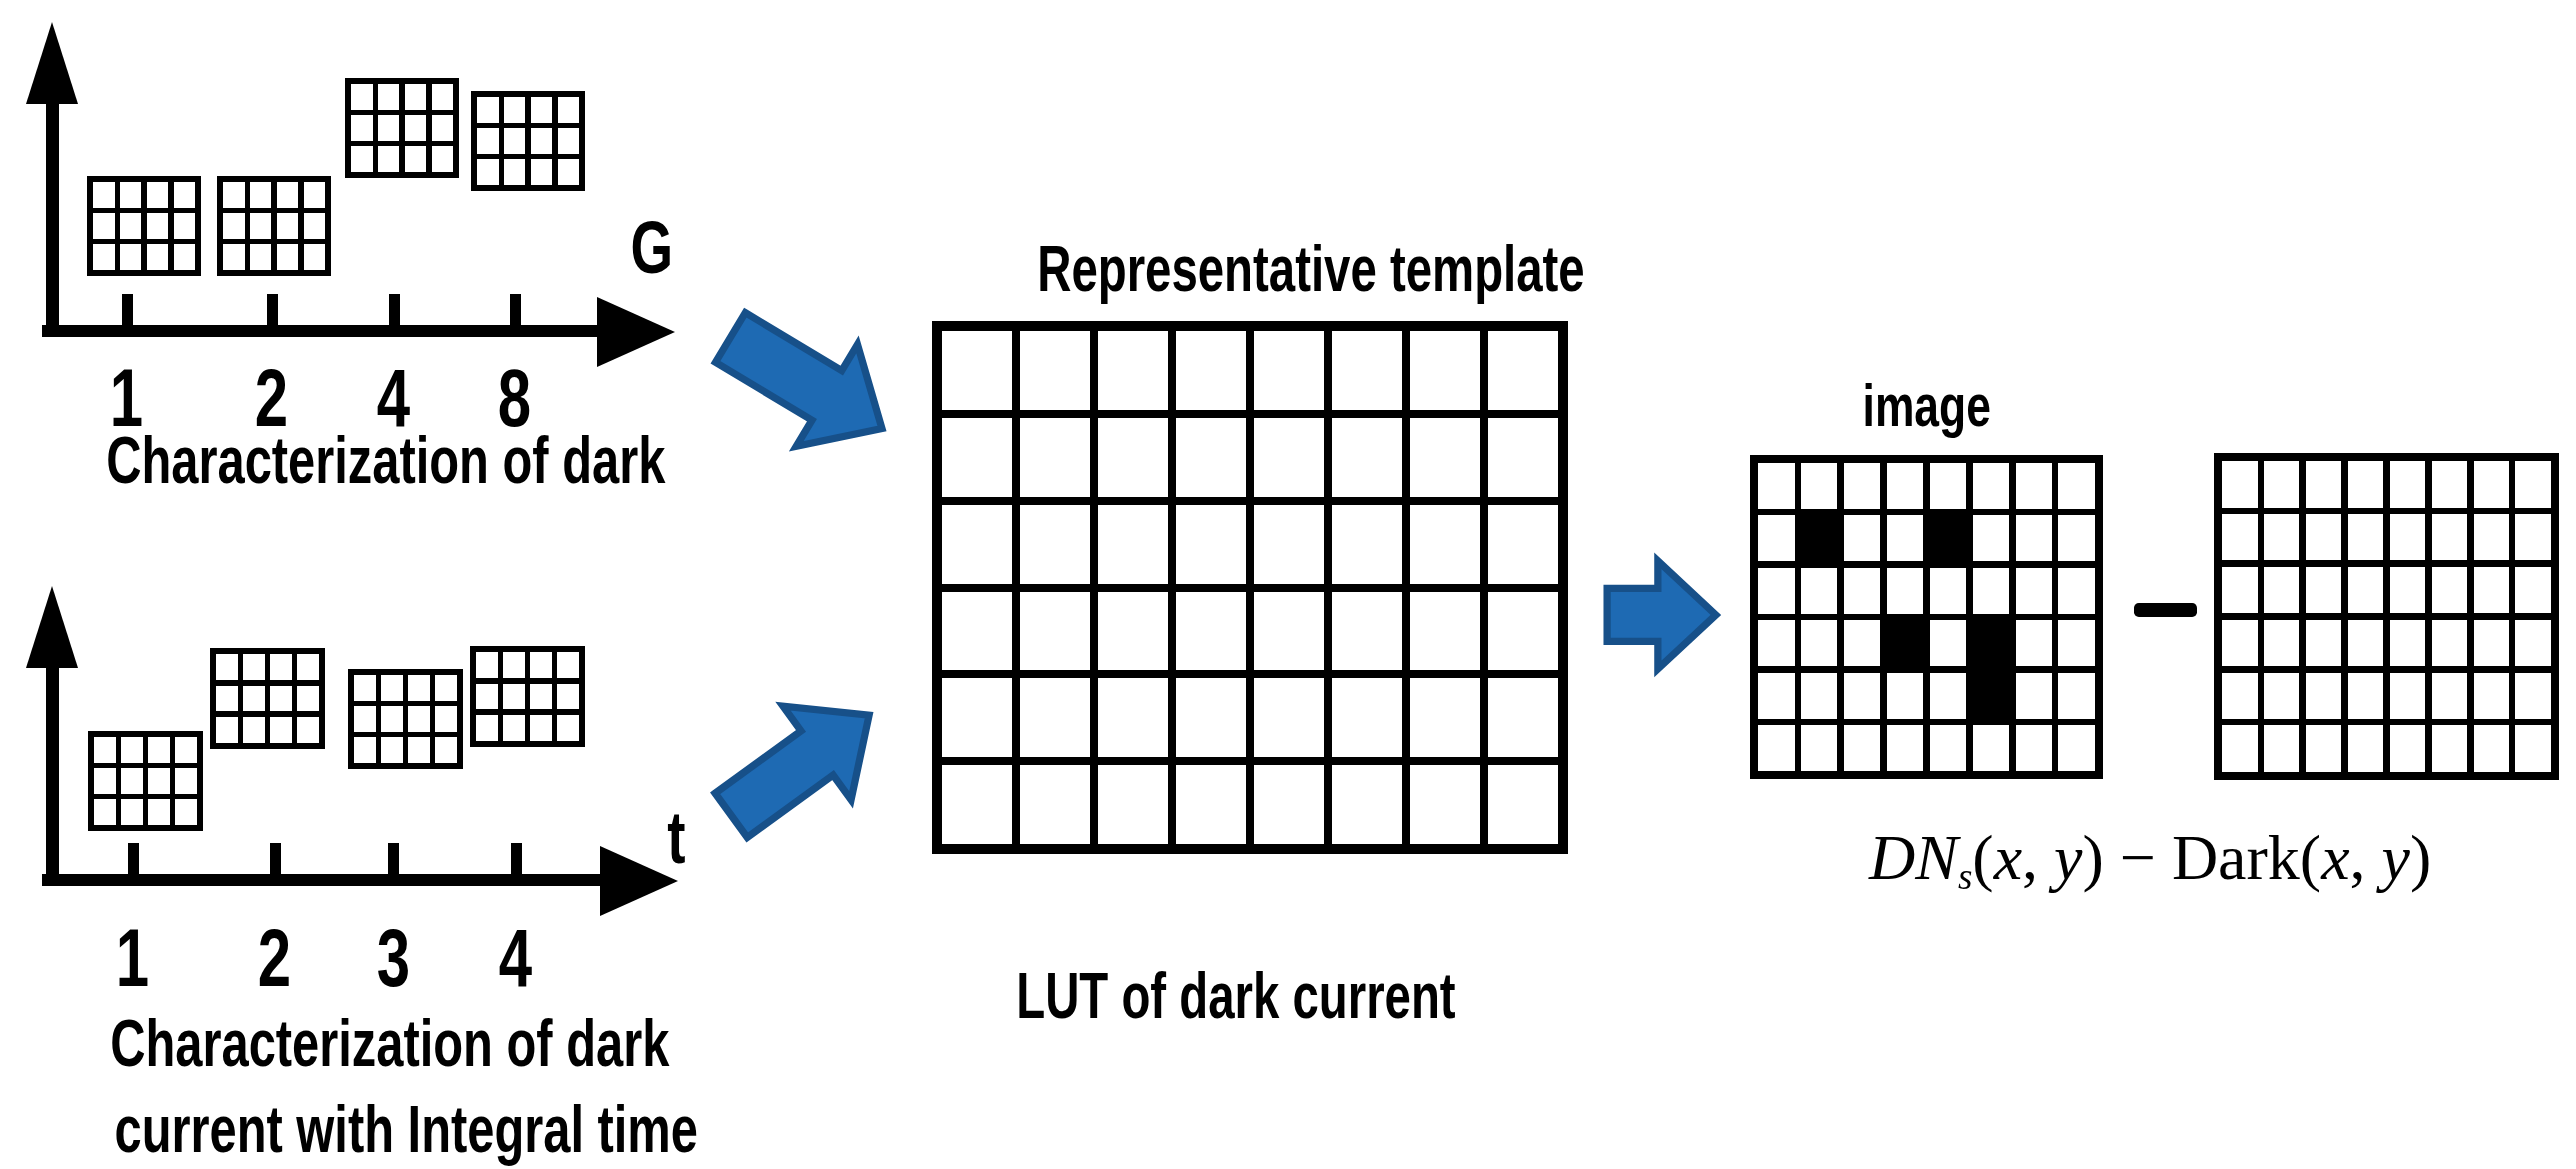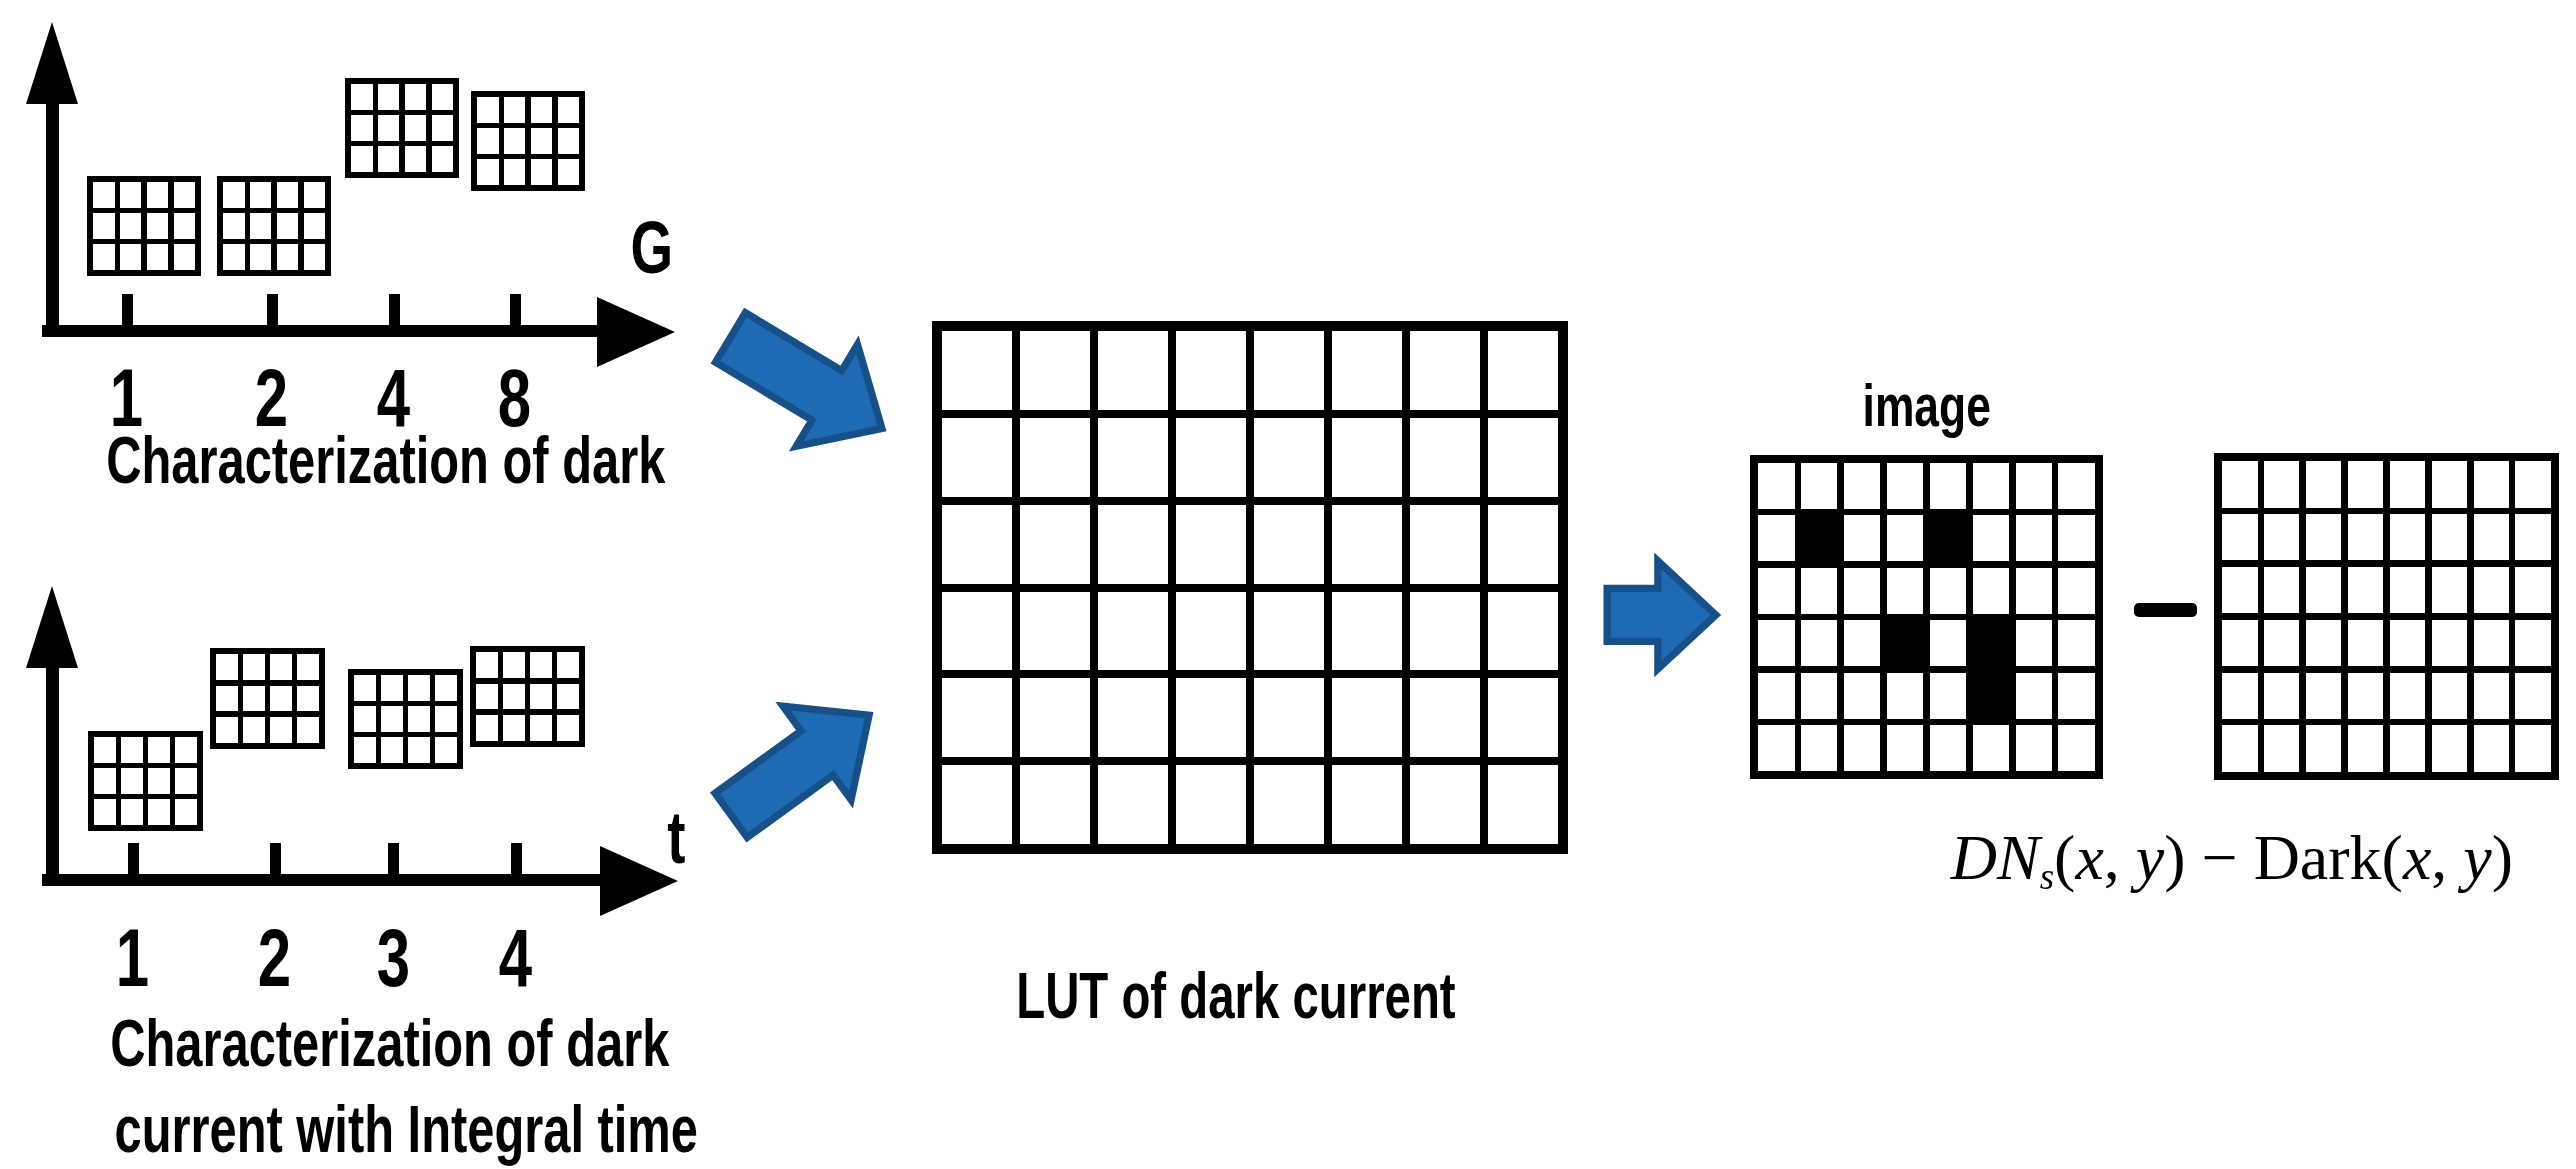--- a/index.html
+++ b/index.html
@@ -25,21 +25,21 @@
   .pixel-grid .cell.black{background:var(--ink,#000);}
   .g-mini{padding:6.4px;gap:5.6px;}
   .g-big{padding:9.7px;gap:8px;}
   .g-med{padding:8px;gap:6.4px;}
   
   .label{position:absolute;text-align:center;line-height:1.05;font-weight:700;white-space:nowrap;}
   .cond{display:inline-block;transform:scaleX(.74);transform-origin:50% 50%;white-space:nowrap;}
   .caption{position:absolute;font-size:66px;font-weight:700;line-height:86px;}
   .ticklabel{position:absolute;text-align:center;font-size:81px;font-weight:700;line-height:1;}
   .axisletter{position:absolute;text-align:center;font-size:74px;font-weight:700;line-height:1;}
-  .formula{position:absolute;text-align:right;
+  .formula{position:absolute;text-align:left;
     font-family:"Liberation Serif","DejaVu Serif",serif;
     font-size:64px;line-height:1.1;white-space:nowrap;}
   .formula .it{font-style:italic;}
   .formula sub{font-size:.58em;vertical-align:-0.28em;}
   .minusbar{position:absolute;background:var(--ink,#000);border-radius:4.8px;}
   svg{position:absolute;overflow:visible;}
 </style>
 </head>
 <body>
 
@@ -205,20 +205,21 @@
   <svg style="left:693px;top:282px;" width="242" height="217" viewBox="0 0 300 270">
     <path d="M0,-36 H140 V-74 L220,0 L140,74 V36 H0 Z" transform="translate(46,69) rotate(31)" style="fill:var(--arrow_fill);stroke:var(--arrow_stroke);stroke-width:9;stroke-linejoin:miter;"></path>
   </svg>
   <svg style="left:693px;top:669px;" width="242" height="193" viewBox="0 0 300 240">
     <path d="M0,-34 H132 V-72 L212,0 L132,72 V34 H0 Z" transform="translate(47,182) rotate(-36)" style="fill:var(--arrow_fill);stroke:var(--arrow_stroke);stroke-width:9;stroke-linejoin:miter;"></path>
   </svg>
   <svg style="left:1591px;top:544px;" width="145" height="145" viewBox="0 0 180 180">
     <path d="M0,-33 H63 V-67 L135,0 L63,67 V33 H0 Z" transform="translate(20,88)" style="fill:var(--arrow_fill);stroke:var(--arrow_stroke);stroke-width:9;stroke-linejoin:miter;"></path>
   </svg>
 
+  <div class="label" style="left:941px;top:236px;width:636px;font-size:64px;"><span class="cond">Representative template</span></div>
 
   <div class="pixel-grid g-big" style="left: 932px; top: 321px; width: 636px; height: 533px; grid-template-columns: repeat(8, 1fr); grid-template-rows: repeat(6, 1fr);">
       <div class="cell"></div>
       <div class="cell"></div>
       <div class="cell"></div>
       <div class="cell"></div>
       <div class="cell"></div>
       <div class="cell"></div>
       <div class="cell"></div>
       <div class="cell"></div>

